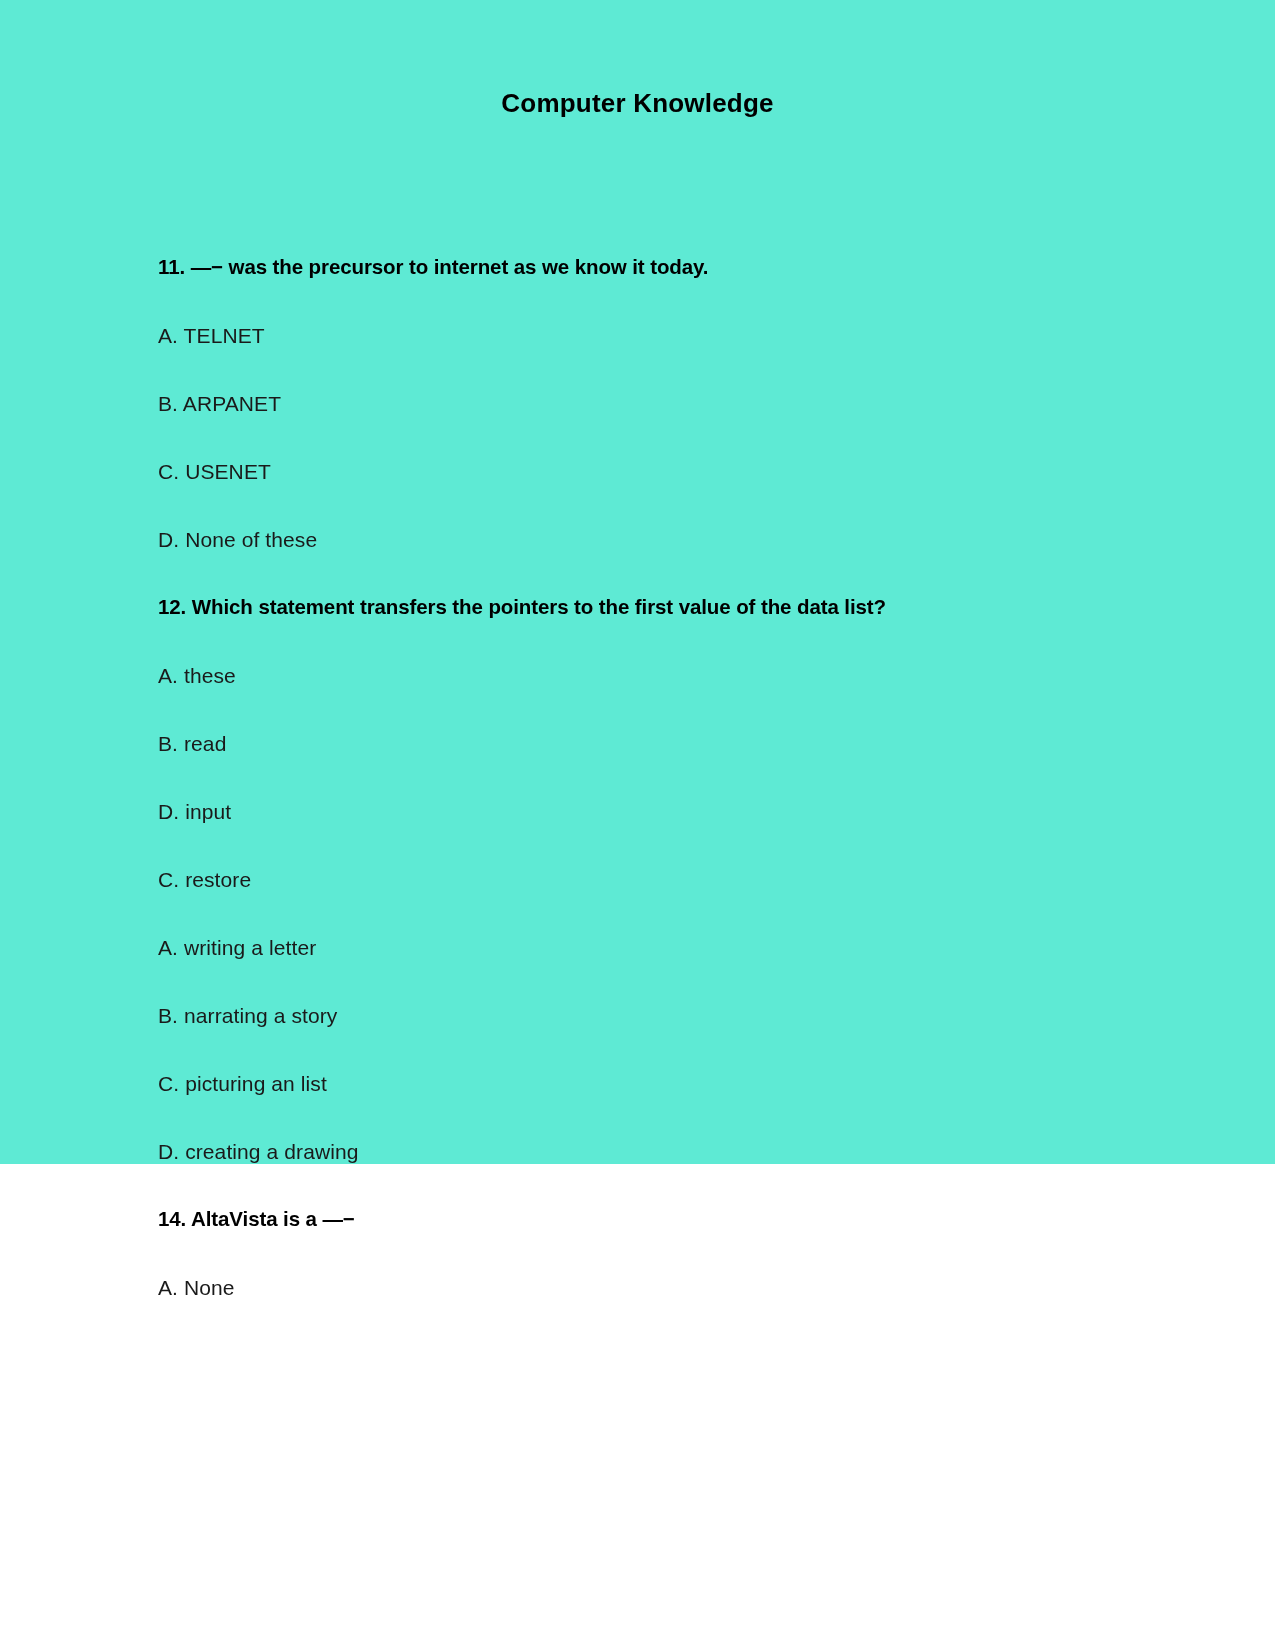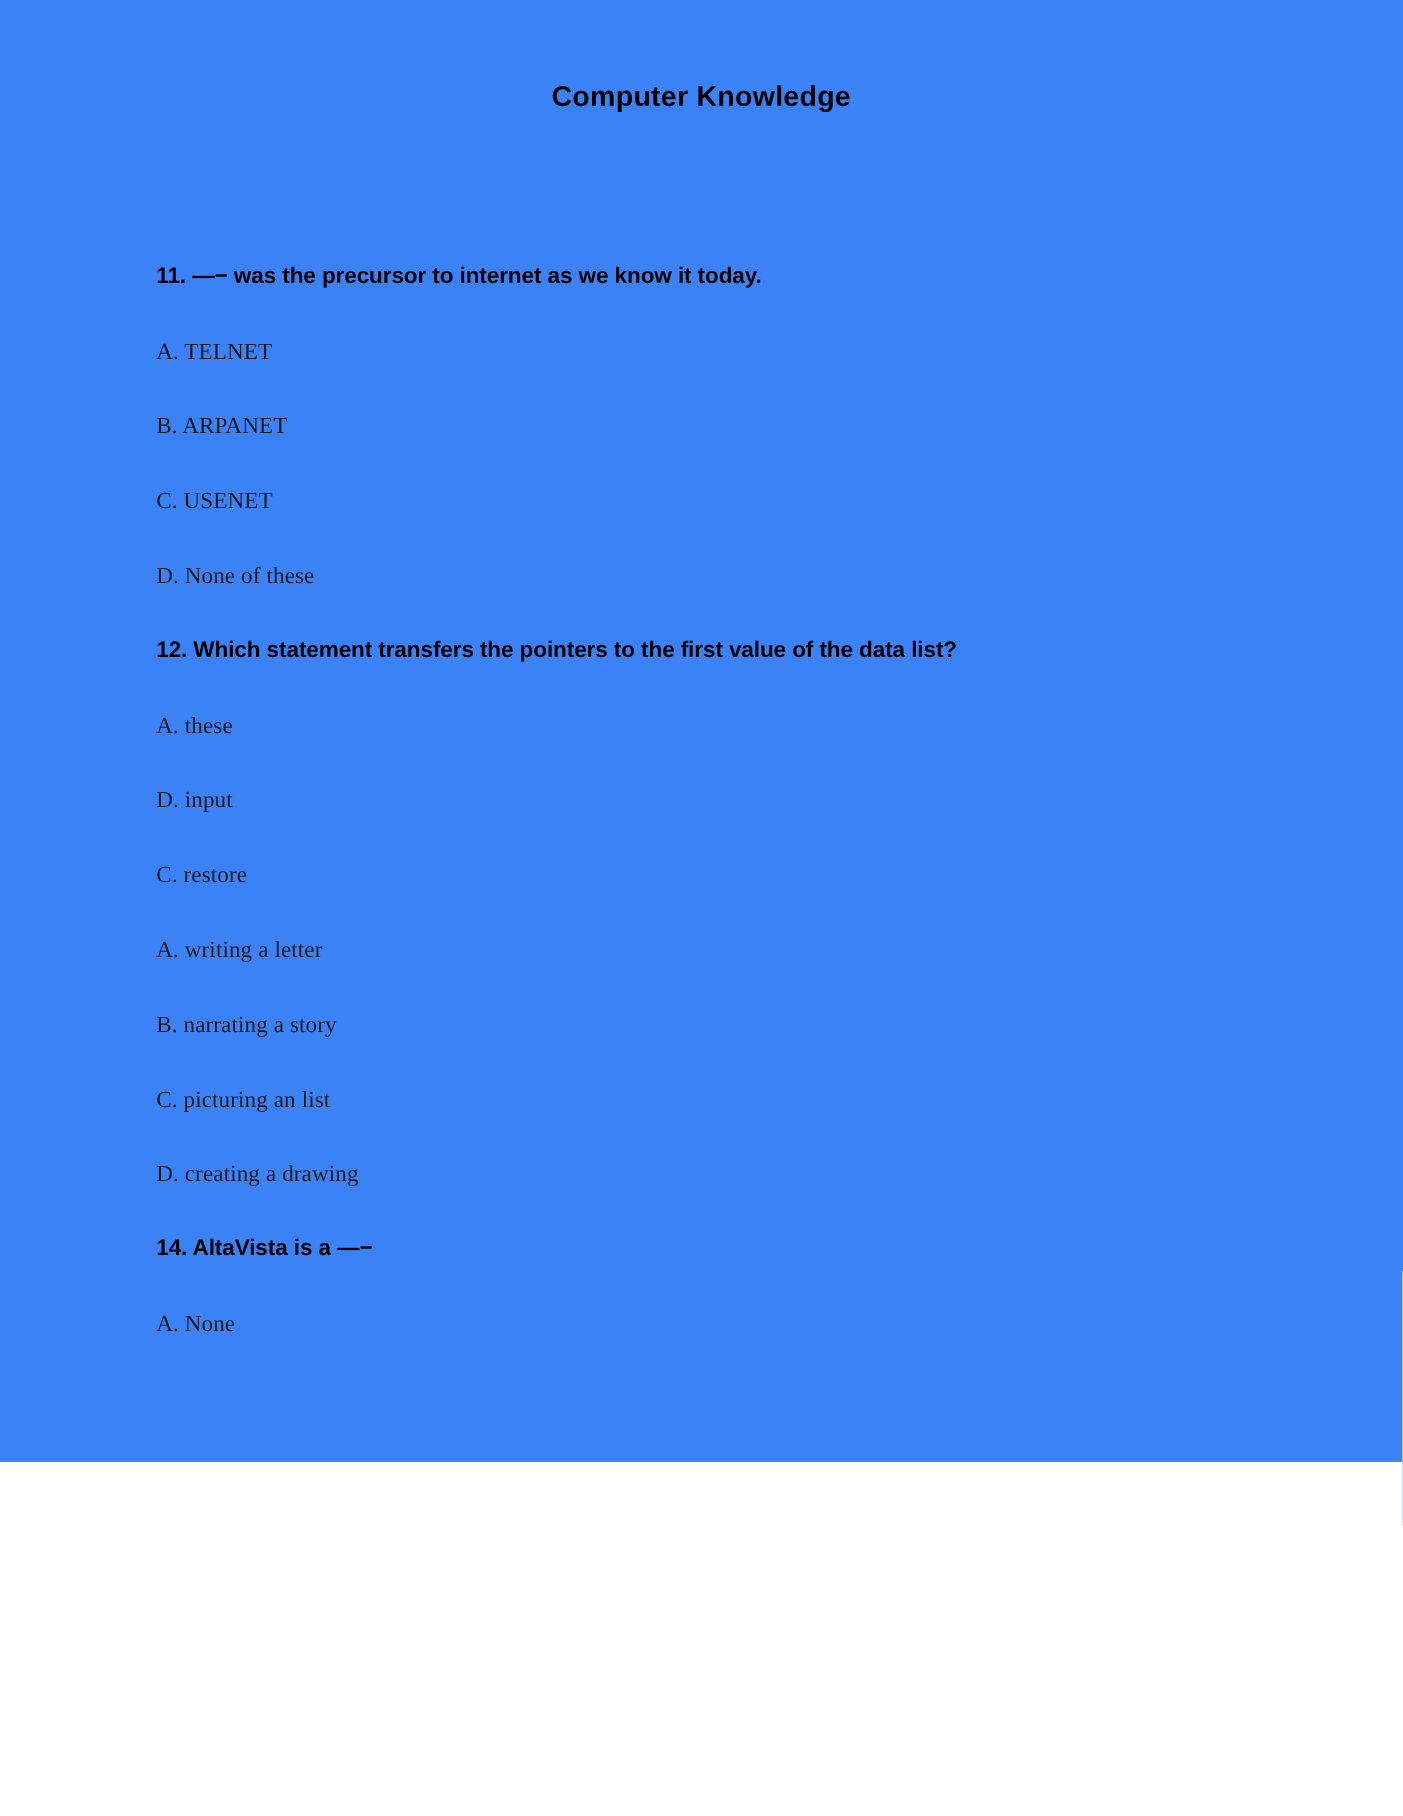--- a/index.html
+++ b/index.html
@@ -12,24 +12,24 @@
     width: 1275px;
     height: 1651px;
     font-family: "Liberation Sans", sans-serif;
     color: #000000;
     -webkit-font-smoothing: antialiased;
     overflow: hidden;
     position: relative;
   }
   .page {
     width: 1275px;
-    height: 1329px;
+    height: 1164px;
     box-sizing: border-box;
-    padding: 0;
-    background: #3b82f6;
+    padding: 16px;
+    background: #5eead4;
     position: relative;
   }
   .doc-title {
     text-align: center;
     font-size: 26px;
     font-weight: bold;
     letter-spacing: 0.2px;
     margin: 0;
     padding-top: 72px;
     color: #000000;
@@ -61,21 +61,21 @@
     font-size: 21px;
     font-weight: normal;
     line-height: 1;
     margin: 0;
     padding: 0;
     height: 68px;
     display: flex;
     align-items: center;
     letter-spacing: 0.1px;
     color: #1a1a1a;
-    font-family: Liberation Serif, serif;
+    font-family: Liberation Sans, sans-serif;
     white-space: pre;
   }
 </style>
 </head>
 <body>
 
 <div class="page">
 
   <h1 class="doc-title">Computer Knowledge</h1>
 
@@ -85,20 +85,21 @@
       <div class="question">11. —− was the precursor to internet as we know it today.</div>
       <div class="option">A. TELNET</div>
       <div class="option">B. ARPANET</div>
       <div class="option">C. USENET</div>
       <div class="option">D. None of these</div>
     </div>
 
     <div class="qblock">
       <div class="question">12. Which statement transfers the pointers to the first value of the data list?</div>
       <div class="option">A. these</div>
+      <div class="option">B. read</div>
       <div class="option">D. input</div>
       <div class="option">C. restore</div>
     </div>
 
     <div class="qblock">
       <div class="option">A. writing a letter</div>
       <div class="option">B. narrating a story</div>
       <div class="option">C. picturing an list</div>
       <div class="option">D. creating a drawing</div>
     </div>

